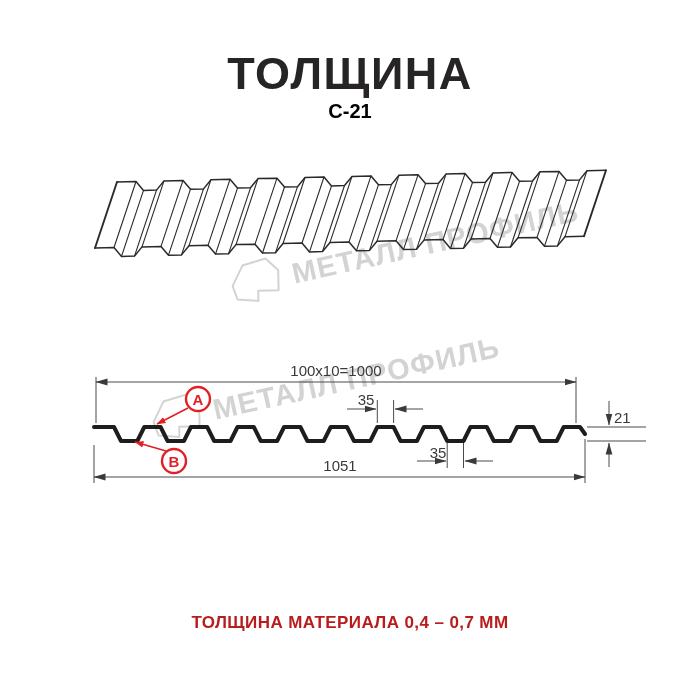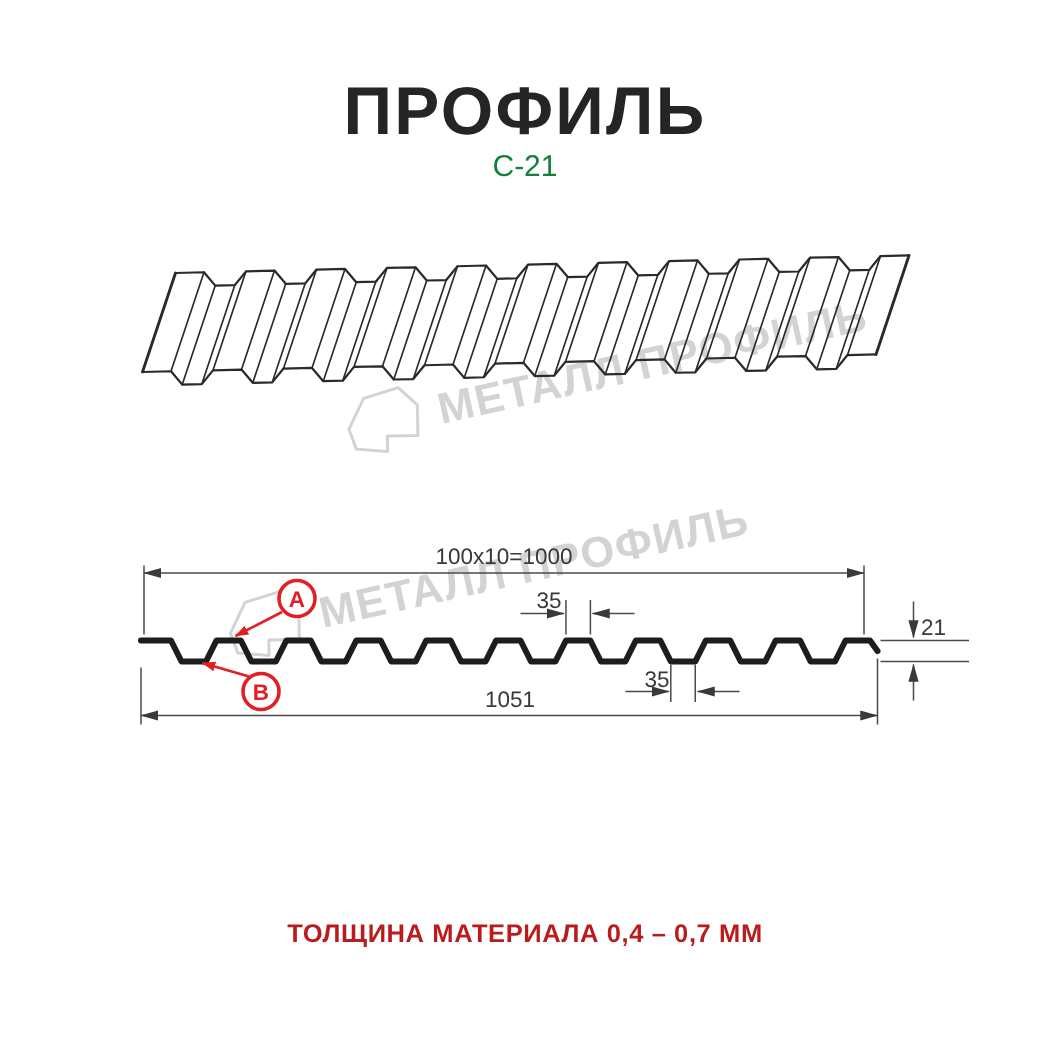--- a/index.html
+++ b/index.html
@@ -1,40 +1,40 @@
 <!DOCTYPE html>
 <html><head>
 <meta charset="utf-8">
 <style>
   html,body{margin:0;padding:0;background:#fff;}
   body{width:700px;height:700px;font-family:"Liberation Sans",sans-serif;}
   #root{position:relative;width:700px;height:700px;background:#fff;overflow:hidden;}
   .abs{position:absolute;}
   .title{top:48px;left:0;width:700px;text-align:center;font-size:45px;font-weight:bold;
          letter-spacing:1.5px;color:#262424;}
-  .subtitle{top:100px;left:0;width:700px;text-align:center;font-size:20px;font-weight:normal;color:#15803d;}
+  .subtitle{top:100px;left:0;width:700px;text-align:center;font-size:20px;font-weight:bold;color:#000000;}
   .caption{top:613px;left:0;width:700px;text-align:center;font-size:17px;font-weight:bold;
            letter-spacing:.4px;color:#b91c1c;}
   .wm{display:flex;align-items:center;gap:9px;transform-origin:0 0;color:#d3d3d3;
       font-weight:bold;font-size:29px;letter-spacing:1px;white-space:nowrap;z-index:1;}
   #wm1{left:222px;top:266px;transform:rotate(-12.5deg);}
   #wm2{left:143px;top:402px;transform:rotate(-12.5deg);}
   svg.drawing{z-index:2;}
   .dimline{stroke:#4a4a4a;stroke-width:1;fill:none;}
   .dimtxt{font-family:"Liberation Sans",sans-serif;font-size:15px;fill:#3a3a3a;}
   .redln{stroke:#e31e24;stroke-width:1.7;fill:none;}
   .redcirc{stroke:#e31e24;stroke-width:2.4;fill:#ffffff;}
   .redtxt{font-family:"Liberation Sans",sans-serif;font-size:15px;font-weight:bold;fill:#e31e24;}
 </style>
 </head>
 <body>
 
 <div id="root">
 
-  <div class="abs title">ПРОФИЛЬ</div>
+  <div class="abs title">ТОЛЩИНА</div>
   <div class="abs subtitle">С-21</div>
 
   <div id="wm1" class="abs wm">
     <svg width="58" height="46" viewBox="0 0 58 46">
       <polygon points="6,22 20,4 44,2 54,16 50,36 30,32 28,42 8,36" fill="none" stroke="#d3d3d3" stroke-width="2" stroke-linejoin="round"></polygon>
     </svg>
     <span>МЕТАЛЛ ПРОФИЛЬ</span>
   </div>
   <div id="wm2" class="abs wm">
     <svg width="58" height="46" viewBox="0 0 58 46">

